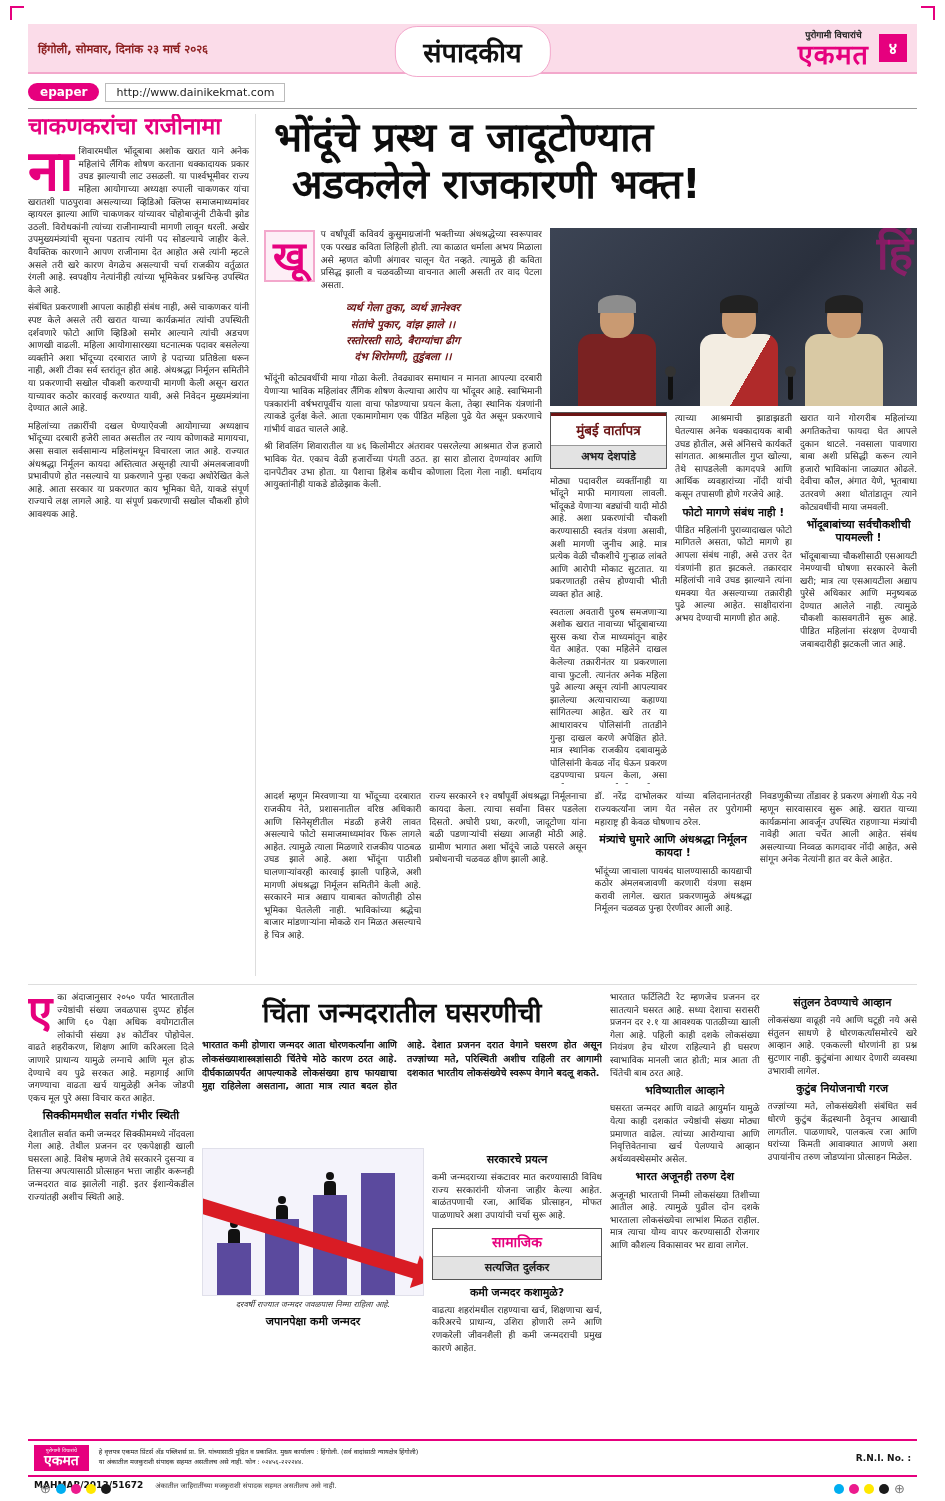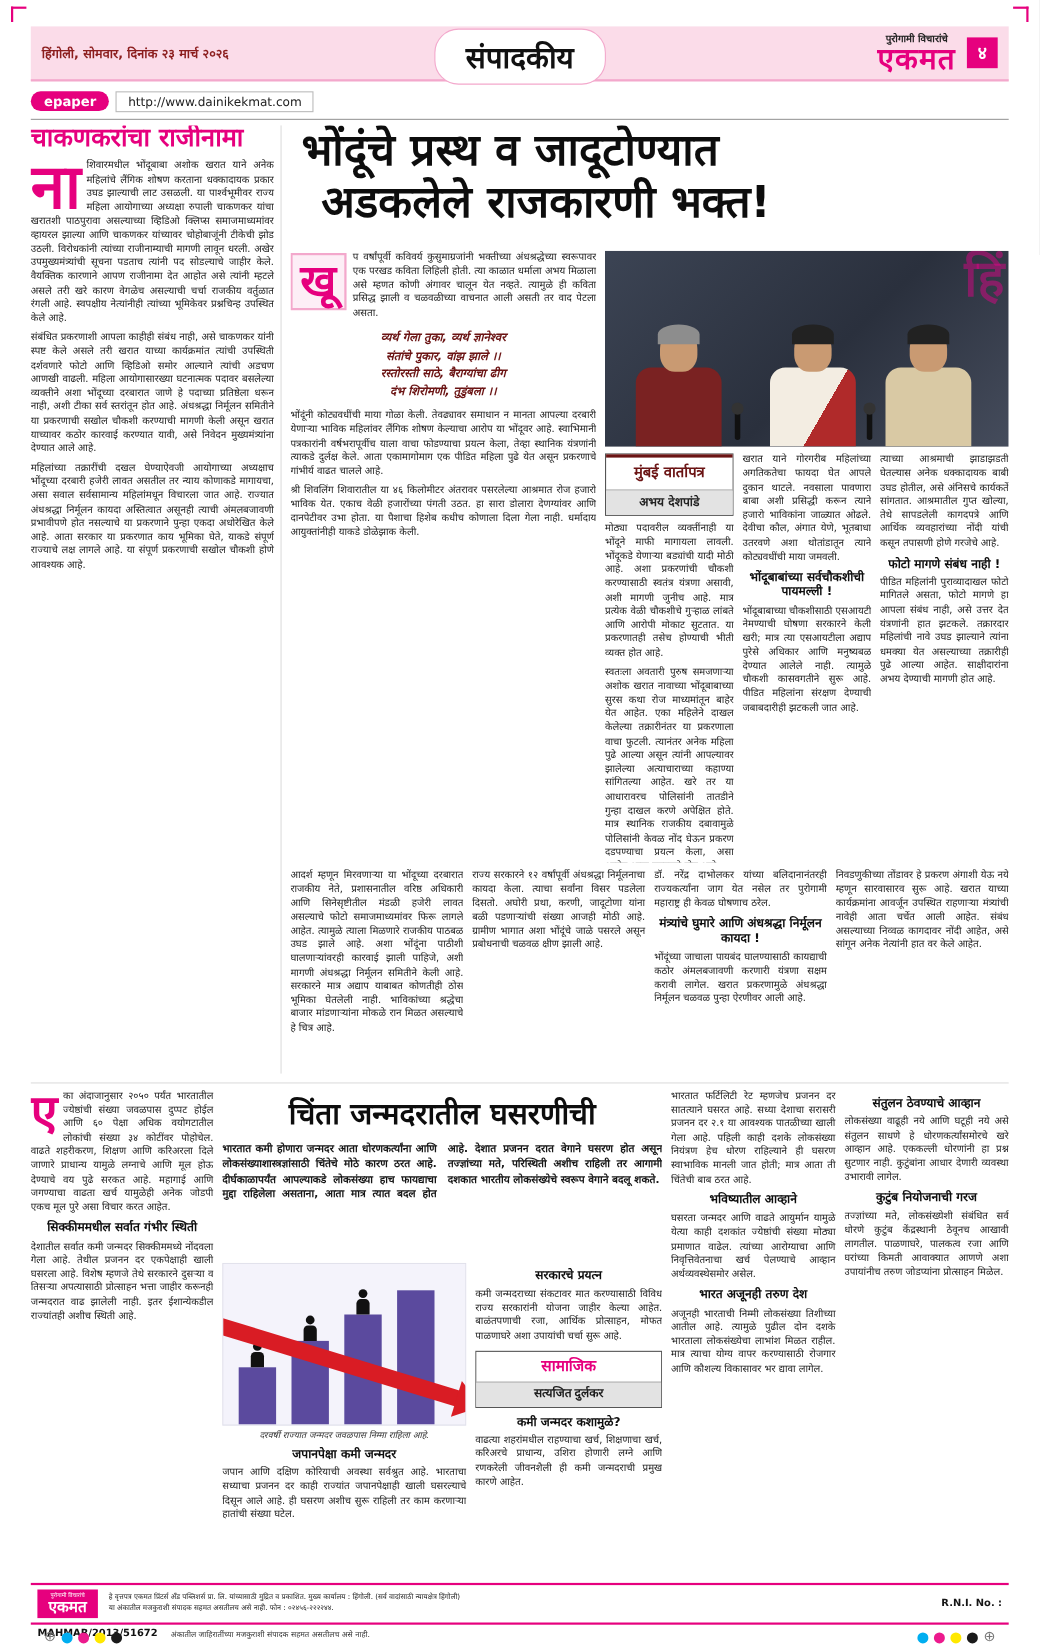--- a/index.html
+++ b/index.html
@@ -125,21 +125,21 @@
     transform:rotate(17deg); transform-origin:left center;
   }
   .arrow::after {
     content:""; position:absolute; right:-22px; top:-9px;
     border-left:24px solid #d91c24; border-top:17px solid transparent; border-bottom:17px solid transparent;
   }
   .chart-caption { font-size:8px; font-style:italic; text-align:center; color:#333; margin:3px 0 5px; }
   
   .byline-box { border:1px solid #555; margin:6px 0; }
   .byline-cat { text-align:center; color:#e6007e; font-weight:bold; font-size:14px; padding:4px 2px; border-bottom:1px solid #999; }
-  .byline-author { background:#e3e3e3; text-align:center; font-size:11px; font-weight:bold; padding:3px 2px;font-family:Liberation Serif, serif; }
+  .byline-author { background:#e3e3e3; text-align:center; font-size:11px; font-weight:bold; padding:3px 2px; }
   
   .footer { position:absolute; left:28px; right:28px; bottom:8px; }
   .footer-band {
     border-top:2px solid #e6007e; border-bottom:2px solid #e6007e;
     display:flex; align-items:center; gap:10px; padding:3px 6px; height:38px;
   }
   .footer-logo { background:#e6007e; color:#fff; text-align:center; padding:2px 10px; }
   .footer-logo .tag { display:block; font-size:5px; }
   .footer-logo .name { display:block; font-size:14px; font-weight:bold; line-height:1.1; }
   .footer-lines { flex:1; font-size:6.5px; color:#222; line-height:1.5; }
@@ -242,28 +242,28 @@
             <div class="cols3">
               <div class="colN bodytxt">
                 <div class="vbox">
                   <div class="vbox-label">मुंबई वार्तापत्र</div>
                   <div class="vbox-author">अभय देशपांडे</div>
                 </div>
                 <p>मोठ्या पदावरील व्यक्तींनाही या भोंदूने माफी मागायला लावली. भोंदूकडे येणाऱ्या बड्यांची यादी मोठी आहे. अशा प्रकरणांची चौकशी करण्यासाठी स्वतंत्र यंत्रणा असावी, अशी मागणी जुनीच आहे. मात्र प्रत्येक वेळी चौकशीचे गुऱ्हाळ लांबते आणि आरोपी मोकाट सुटतात. या प्रकरणातही तसेच होण्याची भीती व्यक्त होत आहे.</p>
                 <p>स्वतःला अवतारी पुरुष समजणाऱ्या अशोक खरात नावाच्या भोंदूबाबाच्या सुरस कथा रोज माध्यमांतून बाहेर येत आहेत. एका महिलेने दाखल केलेल्या तक्रारीनंतर या प्रकरणाला वाचा फुटली. त्यानंतर अनेक महिला पुढे आल्या असून त्यांनी आपल्यावर झालेल्या अत्याचाराच्या कहाण्या सांगितल्या आहेत. खरे तर या आधारावरच पोलिसांनी तातडीने गुन्हा दाखल करणे अपेक्षित होते. मात्र स्थानिक राजकीय दबावामुळे पोलिसांनी केवळ नोंद घेऊन प्रकरण दडपण्याचा प्रयत्न केला, असा आरोप आता उघडपणे होत आहे.</p>
               </div>
               <div class="colN bodytxt">
+                <p>त्याच्या आश्रमाची झाडाझडती घेतल्यास अनेक धक्कादायक बाबी उघड होतील, असे अंनिसचे कार्यकर्ते सांगतात. आश्रमातील गुप्त खोल्या, तेथे सापडलेली कागदपत्रे आणि आर्थिक व्यवहारांच्या नोंदी यांची कसून तपासणी होणे गरजेचे आहे.</p>
+                <div class="subhead">फोटो मागणे संबंध नाही !</div>
+                <p>पीडित महिलांनी पुराव्यादाखल फोटो मागितले असता, फोटो मागणे हा आपला संबंध नाही, असे उत्तर देत यंत्रणांनी हात झटकले. तक्रारदार महिलांची नावे उघड झाल्याने त्यांना धमक्या येत असल्याच्या तक्रारीही पुढे आल्या आहेत. साक्षीदारांना अभय देण्याची मागणी होत आहे.</p>
+              </div>
+              <div class="colN bodytxt">
                 <p>खरात याने गोरगरीब महिलांच्या अगतिकतेचा फायदा घेत आपले दुकान थाटले. नवसाला पावणारा बाबा अशी प्रसिद्धी करून त्याने हजारो भाविकांना जाळ्यात ओढले. देवीचा कौल, अंगात येणे, भूतबाधा उतरवणे अशा थोतांडातून त्याने कोट्यवधींची माया जमवली.</p>
                 <div class="subhead">भोंदूबाबांच्या सर्वचौकशीची पायमल्ली !</div>
                 <p>भोंदूबाबाच्या चौकशीसाठी एसआयटी नेमण्याची घोषणा सरकारने केली खरी; मात्र त्या एसआयटीला अद्याप पुरेसे अधिकार आणि मनुष्यबळ देण्यात आलेले नाही. त्यामुळे चौकशी कासवगतीने सुरू आहे. पीडित महिलांना संरक्षण देण्याची जबाबदारीही झटकली जात आहे.</p>
-              </div>
-              <div class="colN bodytxt">
-                <p>त्याच्या आश्रमाची झाडाझडती घेतल्यास अनेक धक्कादायक बाबी उघड होतील, असे अंनिसचे कार्यकर्ते सांगतात. आश्रमातील गुप्त खोल्या, तेथे सापडलेली कागदपत्रे आणि आर्थिक व्यवहारांच्या नोंदी यांची कसून तपासणी होणे गरजेचे आहे.</p>
-                <div class="subhead">फोटो मागणे संबंध नाही !</div>
-                <p>पीडित महिलांनी पुराव्यादाखल फोटो मागितले असता, फोटो मागणे हा आपला संबंध नाही, असे उत्तर देत यंत्रणांनी हात झटकले. तक्रारदार महिलांची नावे उघड झाल्याने त्यांना धमक्या येत असल्याच्या तक्रारीही पुढे आल्या आहेत. साक्षीदारांना अभय देण्याची मागणी होत आहे.</p>
               </div>
             </div>
           </div>
         </div>
 
         <div class="main-bottom">
           <div class="colN bodytxt">
               <p>आदर्श म्हणून मिरवणाऱ्या या भोंदूच्या दरबारात राजकीय नेते, प्रशासनातील वरिष्ठ अधिकारी आणि सिनेसृष्टीतील मंडळी हजेरी लावत असल्याचे फोटो समाजमाध्यमांवर फिरू लागले आहेत. त्यामुळे त्याला मिळणारे राजकीय पाठबळ उघड झाले आहे. अशा भोंदूंना पाठीशी घालणाऱ्यांवरही कारवाई झाली पाहिजे, अशी मागणी अंधश्रद्धा निर्मूलन समितीने केली आहे. सरकारने मात्र अद्याप याबाबत कोणतीही ठोस भूमिका घेतलेली नाही. भाविकांच्या श्रद्धेचा बाजार मांडणाऱ्यांना मोकळे रान मिळत असल्याचे हे चित्र आहे.</p>
             </div>
           <div class="colN bodytxt">
@@ -307,21 +307,20 @@
                   <div class="fig-body"></div>
                 </div>
               <div class="figure" style="left:121px;bottom:100px">
                   <div class="fig-head"></div>
                   <div class="fig-body"></div>
                 </div>
               <div class="arrow"></div>
             </div>
             <div class="chart-caption">दरवर्षी राज्यात जन्मदर जवळपास निम्मा राहिला आहे.</div>
             <div class="subhead">जपानपेक्षा कमी जन्मदर</div>
-            <p>जपान आणि दक्षिण कोरियाची अवस्था सर्वश्रुत आहे. भारताचा सध्याचा प्रजनन दर काही राज्यांत जपानपेक्षाही खाली घसरल्याचे दिसून आले आहे. ही घसरण अशीच सुरू राहिली तर काम करणाऱ्या हातांची संख्या घटेल.</p>
           </div>
           <div class="bmidright bodytxt">
             <div class="subhead">सरकारचे प्रयत्न</div>
             <p>कमी जन्मदराच्या संकटावर मात करण्यासाठी विविध राज्य सरकारांनी योजना जाहीर केल्या आहेत. बाळंतपणाची रजा, आर्थिक प्रोत्साहन, मोफत पाळणाघरे अशा उपायांची चर्चा सुरू आहे.</p>
             <div class="byline-box">
               <div class="byline-cat">सामाजिक</div>
               <div class="byline-author">सत्यजित दुर्लकर</div>
             </div>
             <div class="subhead">कमी जन्मदर कशामुळे?</div>
             <p>वाढत्या शहरांमधील राहण्याचा खर्च, शिक्षणाचा खर्च, करिअरचे प्राधान्य, उशिरा होणारी लग्ने आणि रणकरेली जीवनशैली ही कमी जन्मदराची प्रमुख कारणे आहेत.</p>

